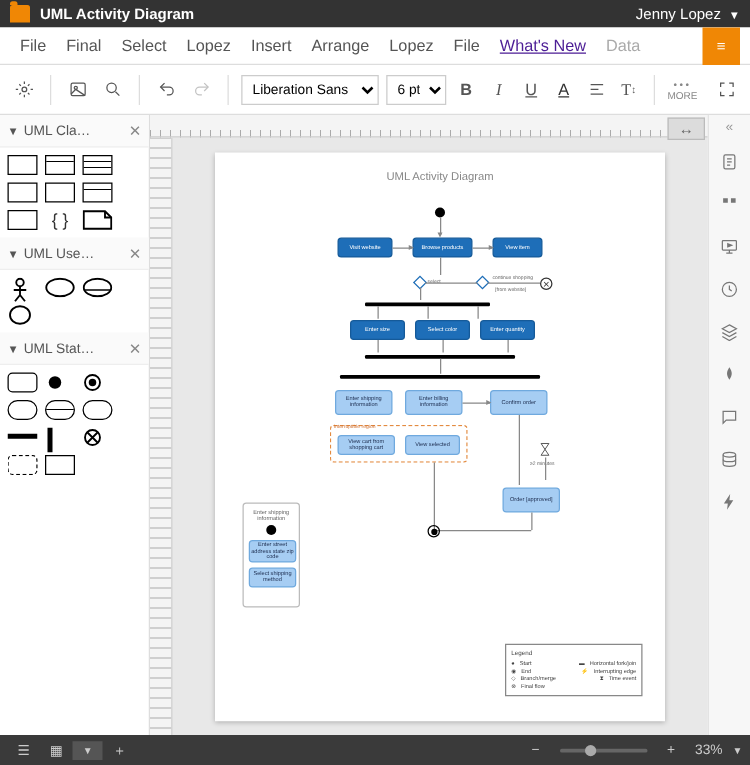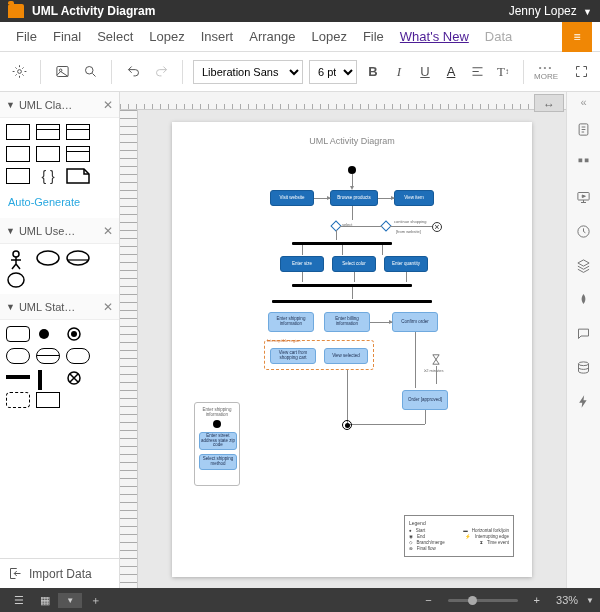--- a/index.html
+++ b/index.html
@@ -201,21 +201,20 @@
       <div class="shp"></div>
       <div class="shp"></div>
       <div class="shp" style="background:linear-gradient(#fff 30%,#000 30%,#000 33%,#fff 33%)"></div>
       <div class="shp"></div>
       <div class="shp clear" style="display:flex;align-items:center;justify-content:center;font-size:14px">{ }</div>
       <div class="shp clear"><svg width="24" height="16" viewBox="0 0 24 16">
             <path d="M1 1h17l5 5v9H1z" fill="none" stroke="#000" stroke-width="1.5"></path>
             <path d="M18 1v5h5" fill="none" stroke="#000" stroke-width="1.5"></path>
           </svg></div>
     </div>
-    <div class="auto-gen">Auto-Generate</div>
 
     <div class="panel-head">
       <span class="caret">▼</span>
       <span>UML Use…</span>
       <span class="x">✕</span>
     </div>
     <div class="shapes-grid">
       <div class="shp clear"><svg width="20" height="20" viewBox="0 0 20 20">
             <circle cx="10" cy="4" r="3" fill="none" stroke="#000" stroke-width="1.5"></circle>
             <path d="M10 7v7M5 10h10M10 14l-4 5M10 14l4 5" stroke="#000" stroke-width="1.5"></path>
@@ -256,27 +255,20 @@
             <rect x="2" y="0" width="4" height="20" fill="#000"></rect>
           </svg></div>
       <div class="shp clear"><svg width="16" height="16">
             <circle cx="8" cy="8" r="6" fill="none" stroke="#000" stroke-width="1.5"></circle>
             <path d="M4 4l8 8M12 4l-8 8" stroke="#000" stroke-width="1.5"></path>
           </svg></div>
       <div class="shp" style="border-radius:4px;border-style:dashed"></div>
       <div class="shp"></div>
     </div>
 
-    <div class="import">
-      <svg class="ico" viewBox="0 0 24 24">
-          <path d="M4 4h10M4 4v16M4 20h8"></path>
-          <path d="M20 12H10M14 8l-4 4 4 4"></path>
-        </svg>
-      <span>Import Data</span>
-    </div>
   </div>
 
   <div class="canvas-wrap">
     <div class="ruler-h">
       <div class="hdrag">↔</div>
     </div>
     <div class="canvas-body">
       <div class="ruler-v"></div>
       <div class="canvas">
         <div class="page">

